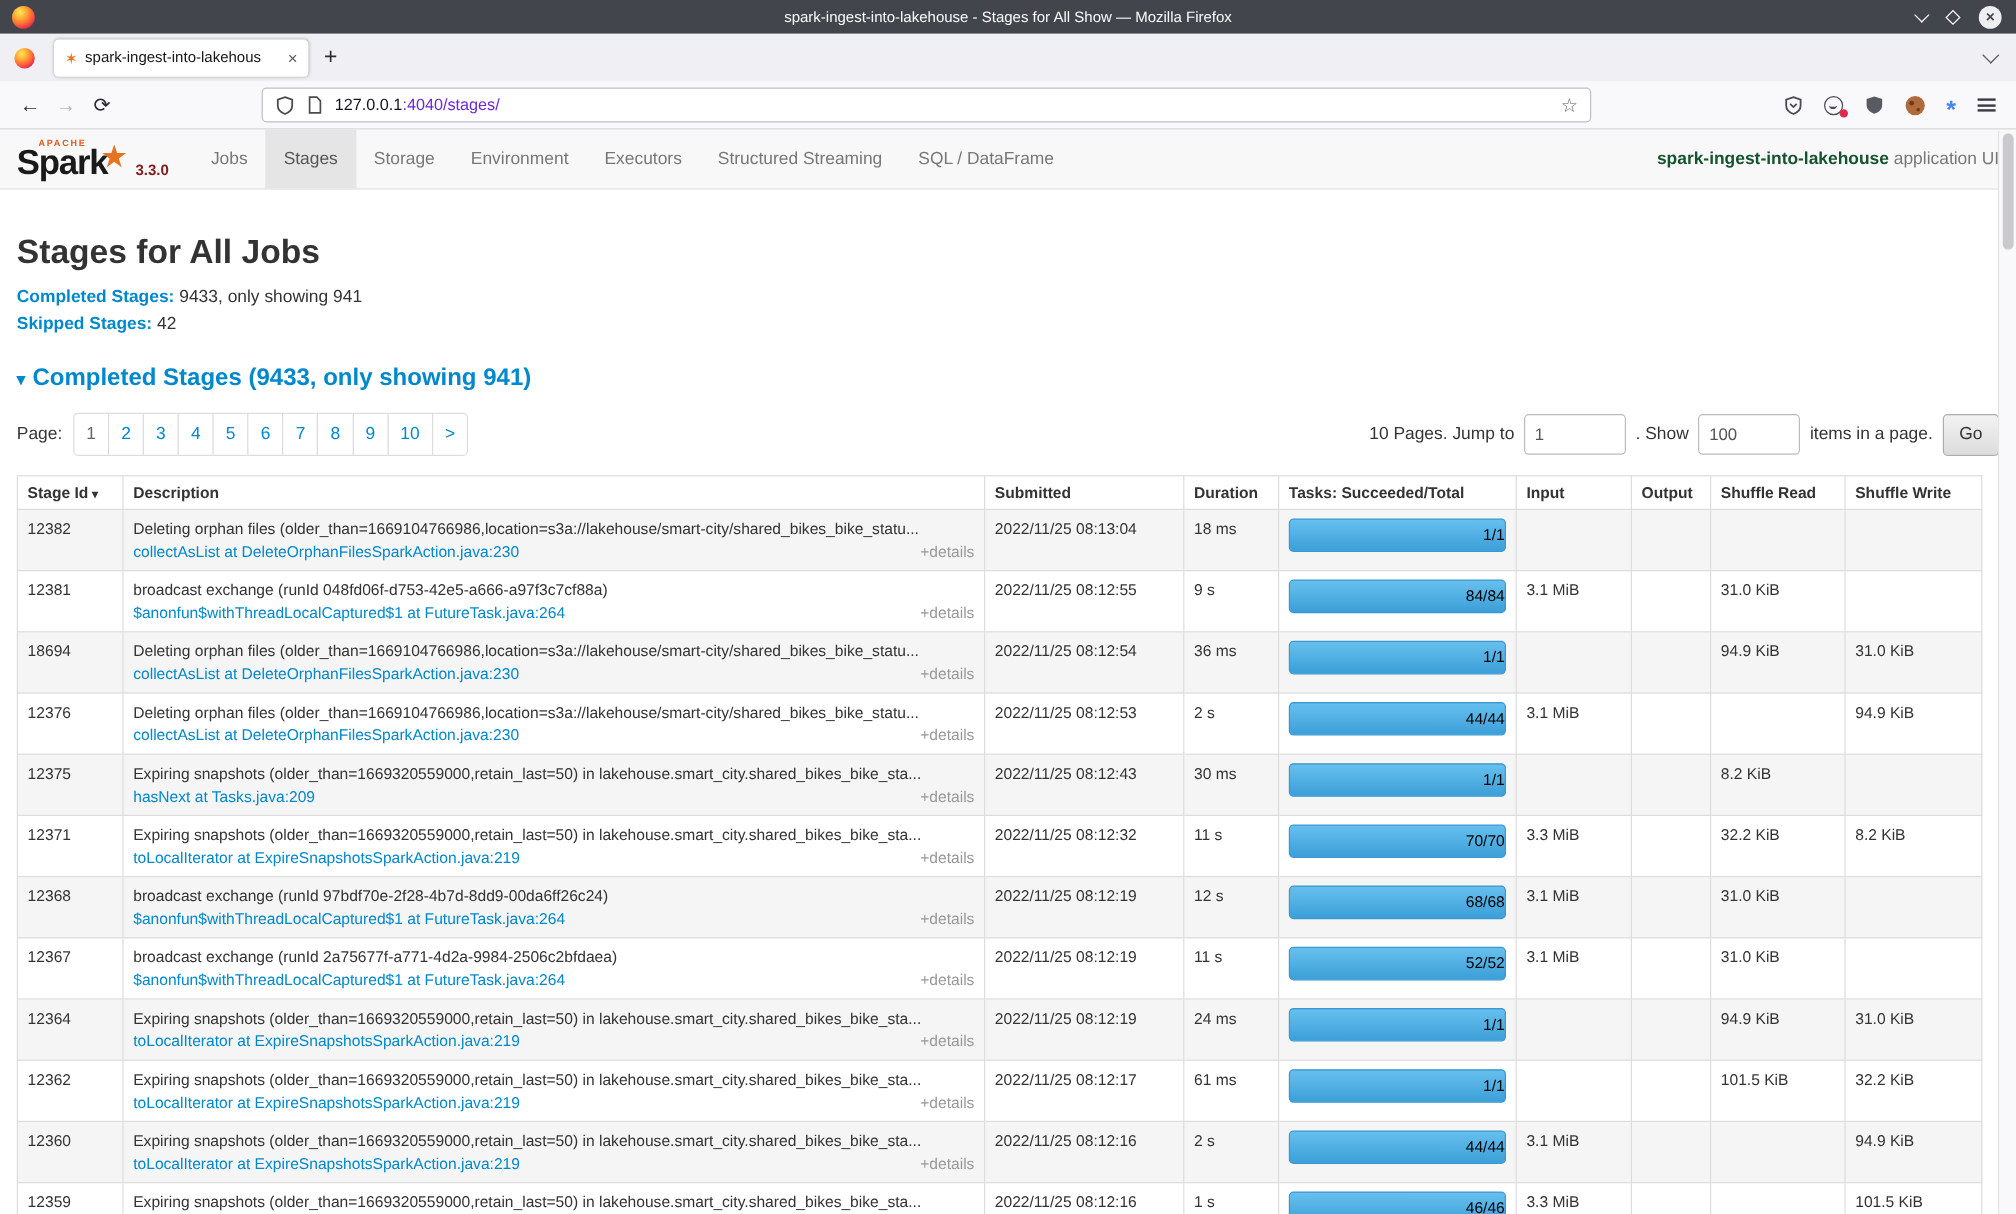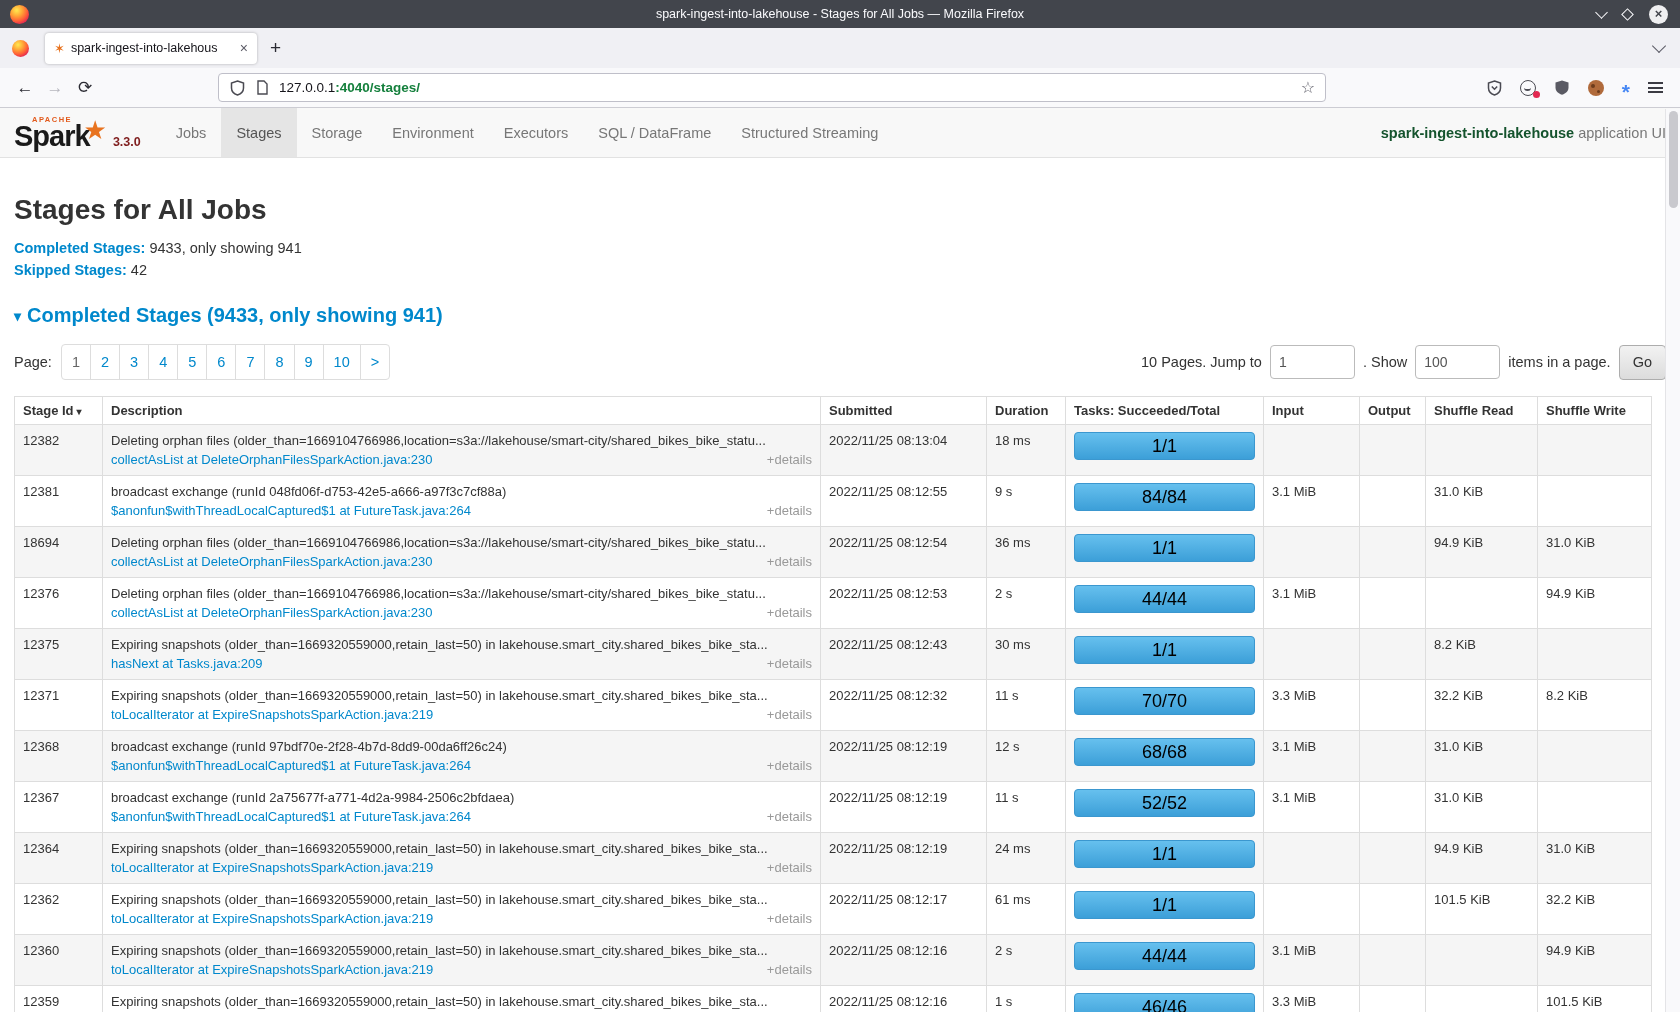--- a/index.html
+++ b/index.html
@@ -26,21 +26,21 @@
   .newtab { margin-left: 13px; font-size: 19px; color: #2b2b33; }
   .tab-spacer { flex: 1; }
   .tab-list-btn { margin-right: 16px; width: 10px; height: 10px; border-right: 1.7px solid #5b5b66; border-bottom: 1.7px solid #5b5b66; transform: rotate(45deg); margin-top: -5px; }
 
   .toolbar { height: 40px; background: #f9f9fb; border-bottom: 1px solid #ccccd3; display: flex; align-items: center; padding: 0 10px; }
   .nav-btn { width: 30px; height: 28px; display: flex; align-items: center; justify-content: center; font-size: 17px; color: #2b2b33; }
   .nav-btn.disabled { color: #b6b6be; }
   .urlbar { margin-left: 118px; width: 1108px; height: 29px; background: #fff; border: 1px solid #bfbfc9; border-radius: 4px; display: flex; align-items: center; padding: 0 10px; gap: 8px; }
   .url-text { flex: 1; font-size: 13.5px; white-space: nowrap; overflow: hidden; }
   .url-host { color: #15141a; }
-  .url-path { color: #15803d; font-weight: bold; }
+  .url-path { color: #6d28d9; }
   .bookmark-star { color: #5b5b66; font-size: 16px; }
   .ext-icons { margin-left: auto; display: flex; align-items: center; gap: 17px; margin-right: 6px; }
   .icon-16 { width: 17px; height: 17px; display: inline-flex; align-items: center; justify-content: center; position: relative; }
   .mask-circle { width: 16px; height: 16px; border-radius: 50%; border: 1.7px solid #4a4a52; position: relative; }
   .mask-circle::after { content: ""; position: absolute; left: 3px; top: 4px; width: 7px; height: 4px; border-bottom: 2px solid #4a4a52; border-radius: 0 0 5px 5px; }
   .badge-red { position: absolute; right: -3px; bottom: -2px; width: 7px; height: 7px; border-radius: 50%; background: #e22850; }
   .cookie { width: 16px; height: 16px; border-radius: 50%; background: #b06a3b; position: relative; }
   .cookie::before, .cookie::after { content: ""; position: absolute; border-radius: 50%; background: #6d3c1c; }
   .cookie::before { width: 4px; height: 4px; left: 3px; top: 4px; }
   .cookie::after { width: 3px; height: 3px; right: 4px; bottom: 3px; }
@@ -85,32 +85,32 @@
   table.stages { margin-top: 16px; border-collapse: collapse; table-layout: fixed; width: 1637px; font-size: 13px; }
   .stages th, .stages td { border: 1px solid #ddd; text-align: left; vertical-align: top; }
   .stages th { padding: 6px 8px; font-weight: bold; color: #333; white-space: nowrap; overflow: hidden; background: #fff; }
   .stages td { padding: 7px 8px; line-height: 17px; }
   .stages tbody tr:nth-child(odd) { background: #f5f5f5; }
   .sort-arrow { font-size: 10px; margin-left: 3px; }
   .desc-line1 { white-space: nowrap; overflow: hidden; color: #333; }
   .desc-line2 { display: flex; margin-top: 2px; }
   .desc-link { color: #0088cc; text-decoration: none; white-space: nowrap; overflow: hidden; }
   .details-toggle { margin-left: auto; color: #999; cursor: pointer; }
-  .progress-bar { height: 28px; border: 1px solid #3b97cf; border-radius: 4px; background: linear-gradient(to bottom, #66c0ee 0%, #3c9fd8 100%); color: #000; text-align: center; line-height: 26px; font-size: 18px; }
+  .progress-bar { height: 28px; border: 1px solid #3b97cf; border-radius: 4px; background: linear-gradient(to bottom, #66c0ee 0%, #3c9fd8 100%); color: #000; text-align: right; line-height: 26px; font-size: 13px; }
 
   
   .scrollbar { position: fixed; top: 109px; right: 0; width: 15px; height: 903px; background: #f9f9fb; border-left: 1px solid #e4e4e7; }
   .scroll-thumb { position: absolute; top: 2px; left: 3px; width: 9px; height: 97px; border-radius: 5px; background: #c9c9ce; }
 </style>
 </head>
 <body>
 
 <div class="titlebar">
   <div class="fx-orb"></div>
-  <span class="titlebar-title">spark-ingest-into-lakehouse - Stages for All Jobs — Mozilla Firefox</span>
+  <span class="titlebar-title">spark-ingest-into-lakehouse - Stages for All Show — Mozilla Firefox</span>
   <div class="win-controls">
     <div class="win-chevron"></div>
     <div class="win-diamond"></div>
     <div class="win-close">×</div>
   </div>
 </div>
 
 <div class="tabbar">
   <div class="fx-orb small"></div>
   <div class="tab">
@@ -173,22 +173,22 @@
     <span class="brand-spark">Spark</span>
     <span class="brand-star">★</span>
     <span class="brand-version">3.3.0</span>
   </div>
   <ul class="nav-items">
       <li class="nav-item">Jobs</li>
       <li class="nav-item active">Stages</li>
       <li class="nav-item">Storage</li>
       <li class="nav-item">Environment</li>
       <li class="nav-item">Executors</li>
+      <li class="nav-item">Structured Streaming</li>
       <li class="nav-item">SQL / DataFrame</li>
-      <li class="nav-item">Structured Streaming</li>
     </ul>
   <div class="app-label">
     <span class="app-name">spark-ingest-into-lakehouse</span>
     <span>application UI</span>
   </div>
 </div>
 
 <div class="content">
   <h2 class="page-title">Stages for All Jobs</h2>
 

